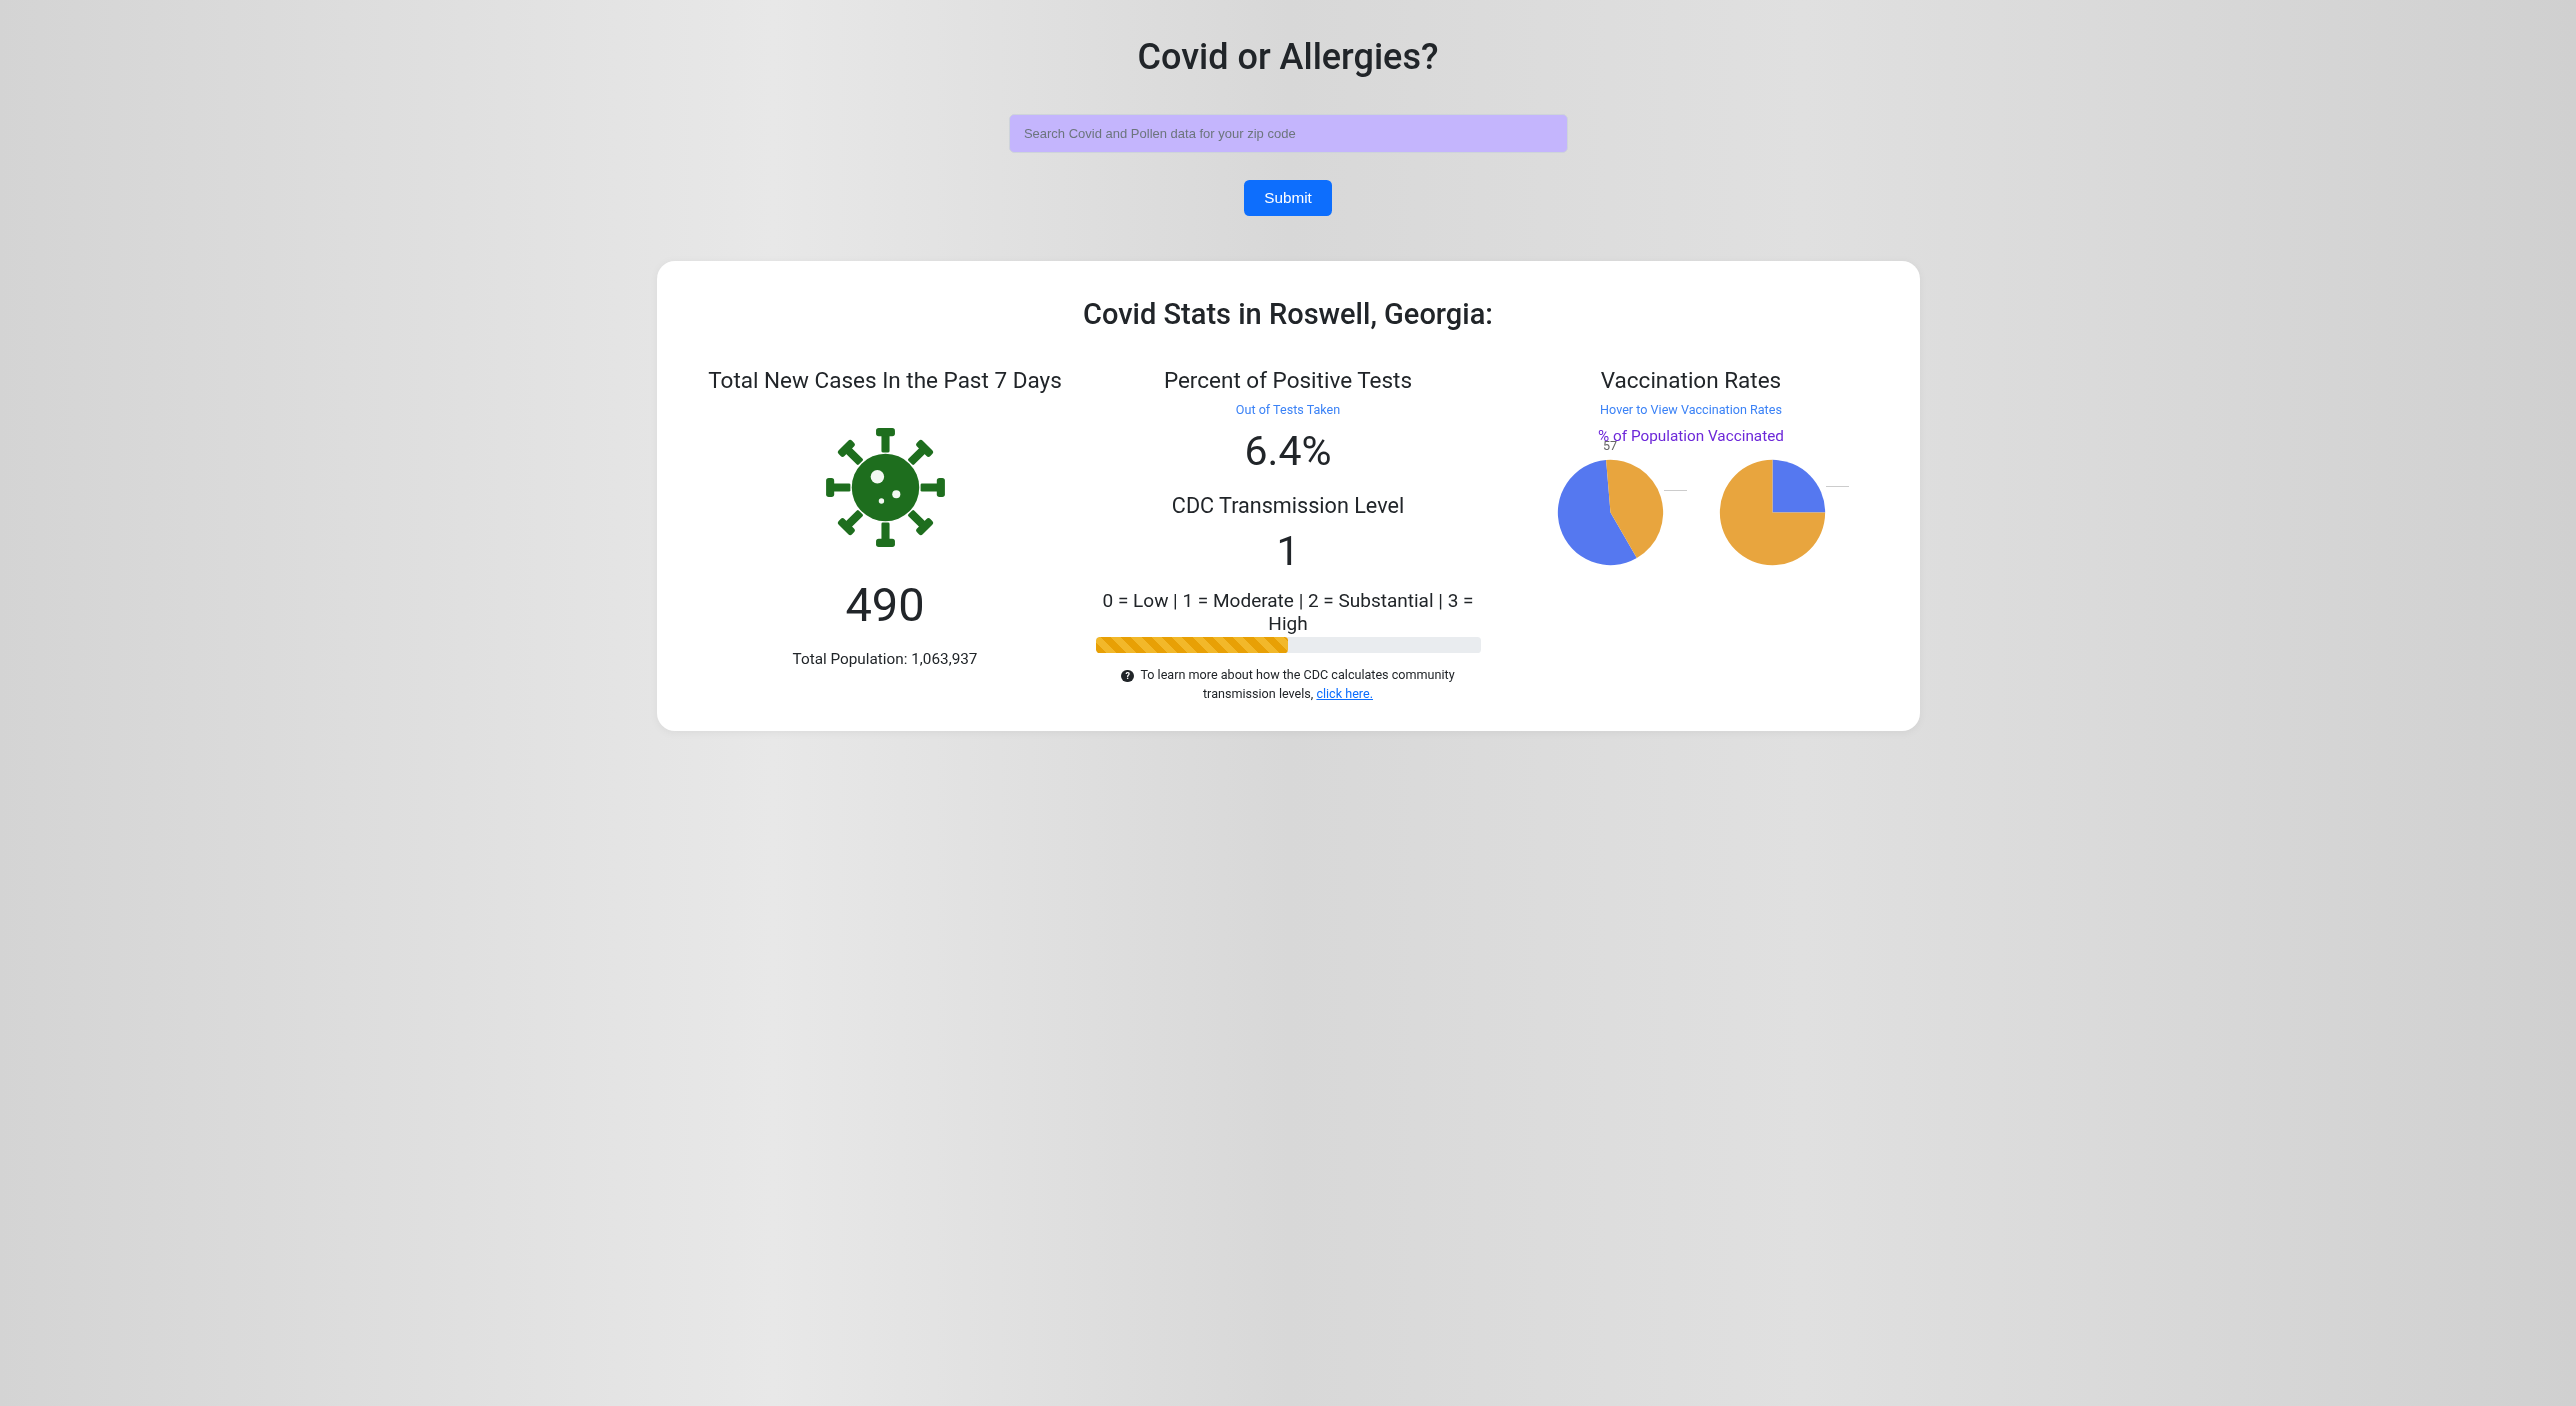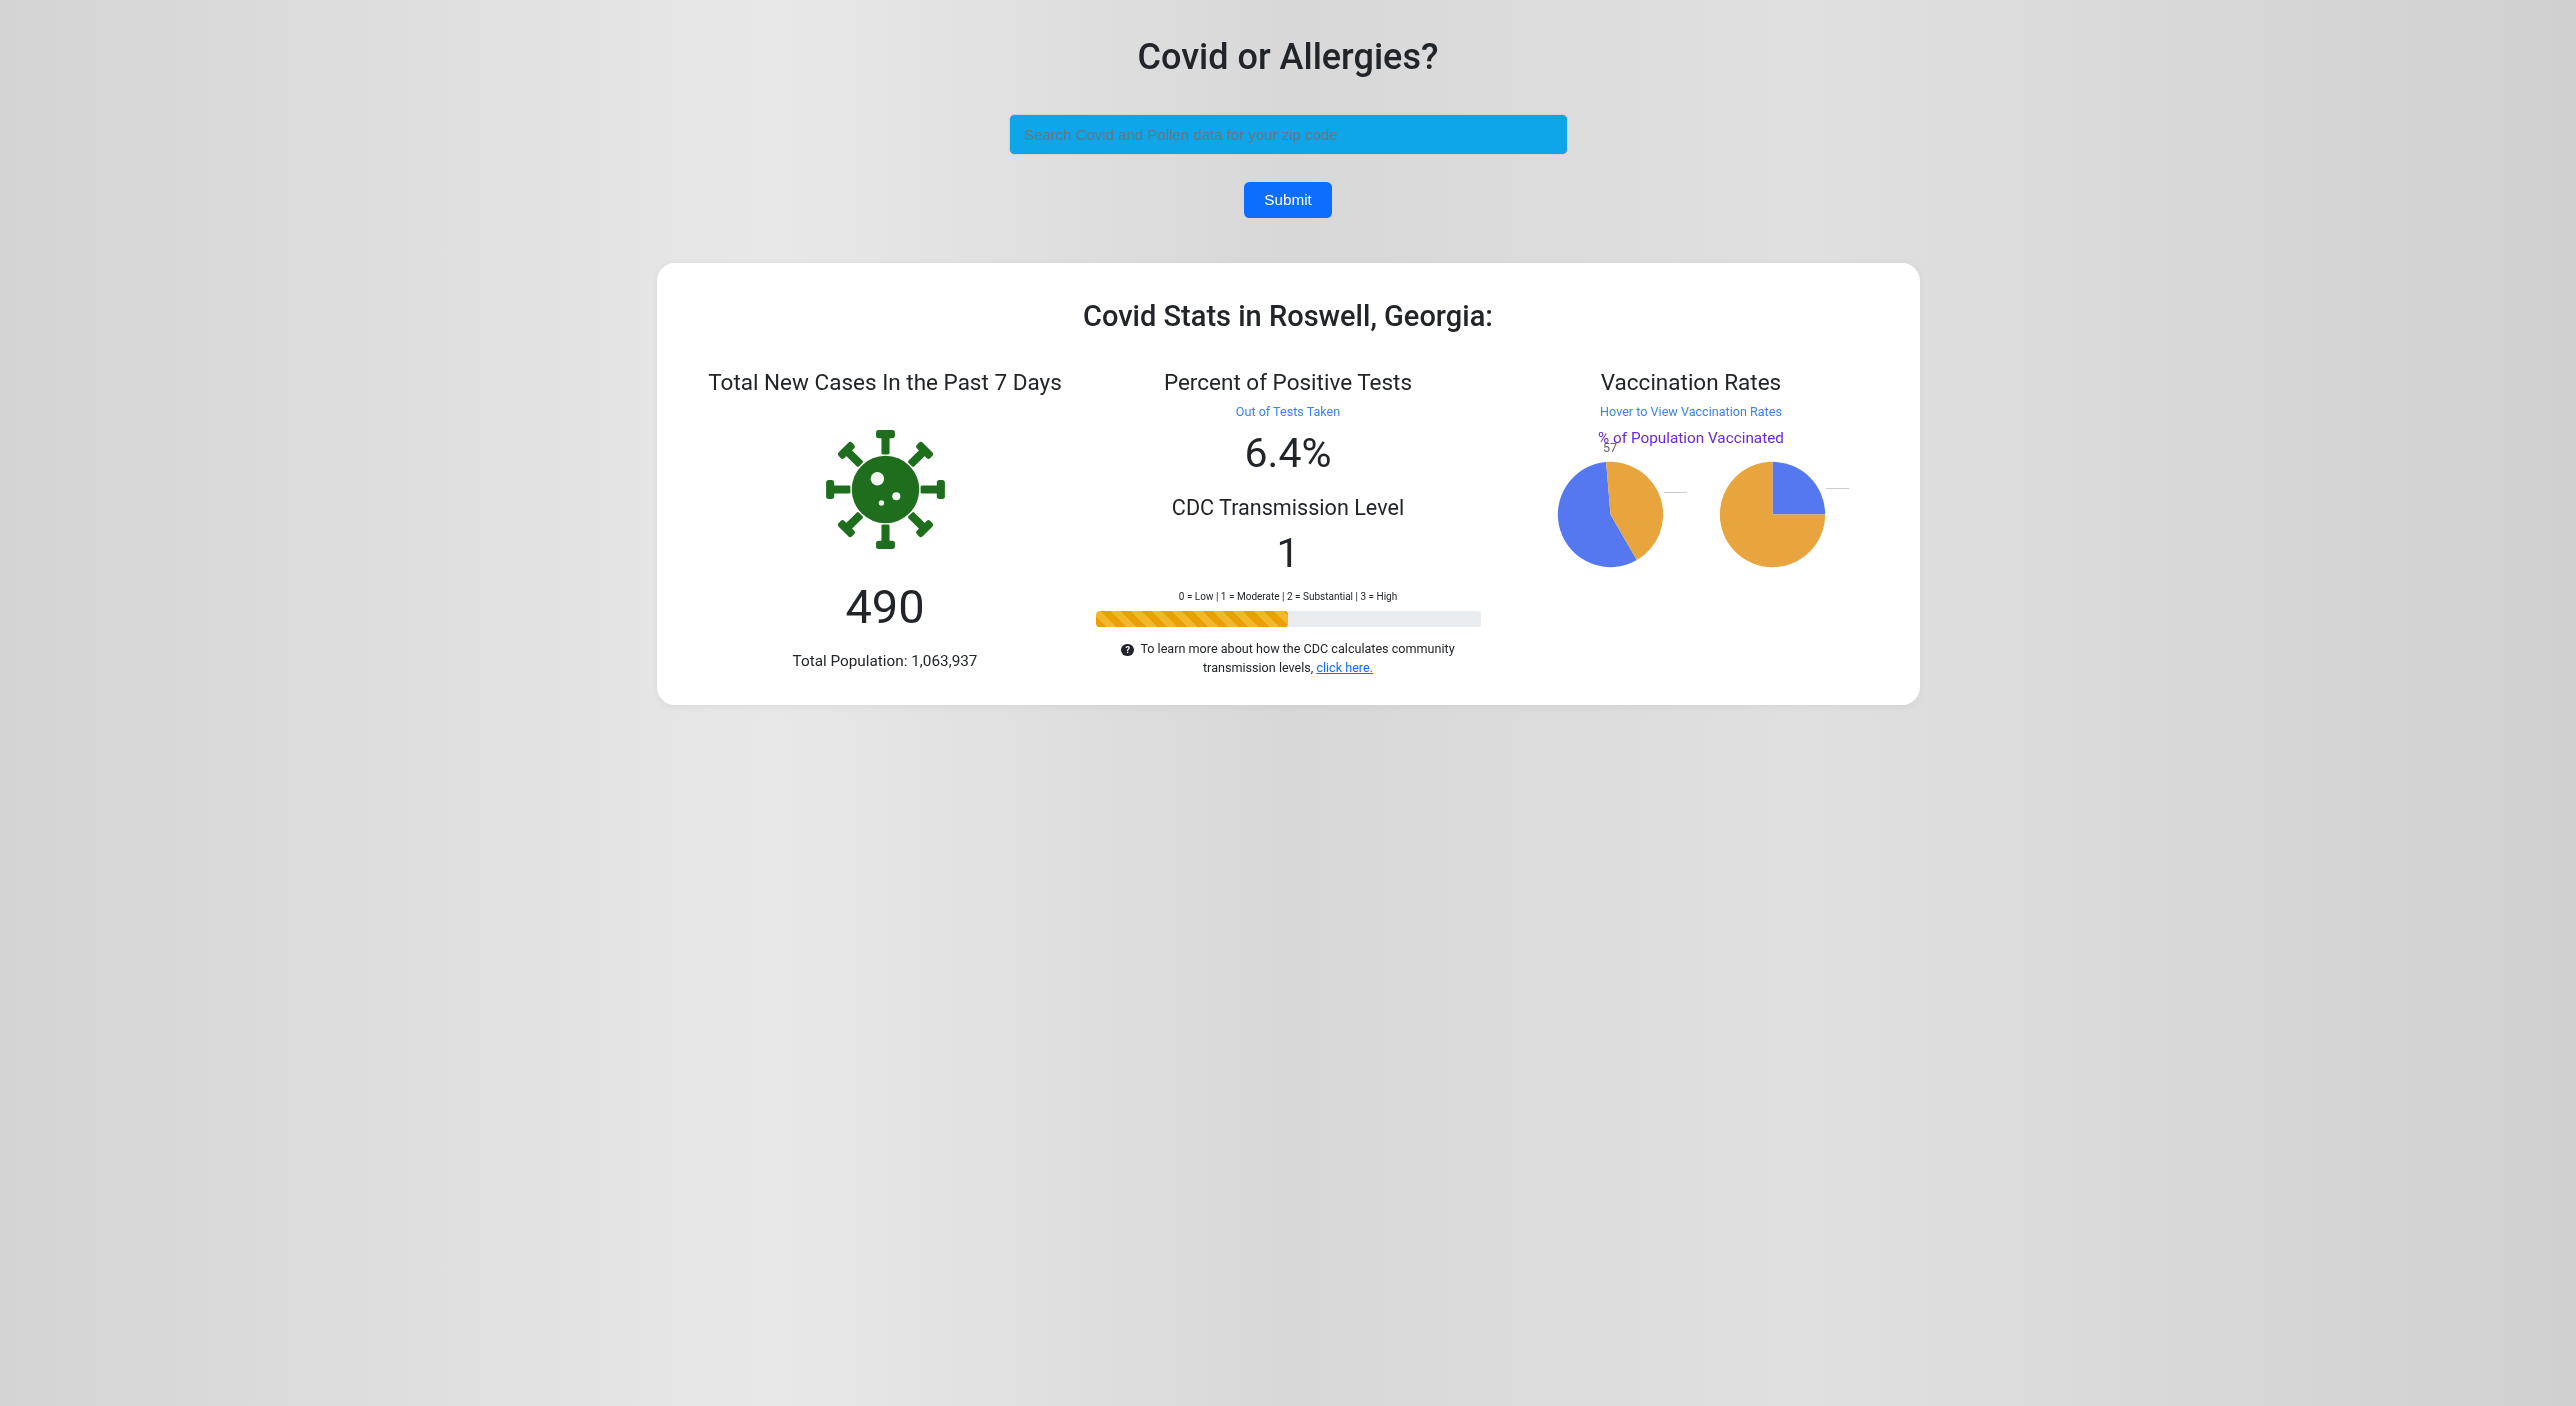--- a/index.html
+++ b/index.html
@@ -21,26 +21,26 @@
     }
     h1.page-title {
       font-size: 36px;
       font-weight: 500;
       margin-bottom: 36px;
     }
     .search-input {
       width: 559px;
       max-width: 90%;
       padding: 10.8px 14.4px;
-      font-size: 15px;
+      font-size: 13px;
       border: 0.9px solid #ced4da;
       border-radius: 5.4px;
       display: block;
       margin: 0 auto 27px auto;
-      background: #0ea5e9;
+      background: #c4b5fd;
     }
     .search-input::placeholder {
       color: #6c757d;
     }
     .submit-btn {
       background: #0d6efd;
       color: #fff;
       border: none;
       border-radius: 5.4px;
       padding: 9px 20px;
@@ -100,23 +100,23 @@
     .section-label {
       font-size: 21.6px;
       font-weight: 400;
       margin: 13.5px 0 9px 0;
     }
     .population {
       font-size: 15.3px;
       color: #212529;
     }
     .legend-text {
-      font-size: 10px;
-      color: #212529;
-      margin-bottom: 9px;
+      font-size: 19px;
+      color: #212529;
+      margin-bottom: 2px;
     }
     .progress-bar {
       width: 100%;
       height: 16px;
       background: #e9ecef;
       border-radius: 3.6px;
       overflow: hidden;
       margin-bottom: 13.5px;
     }
     .progress-fill {

